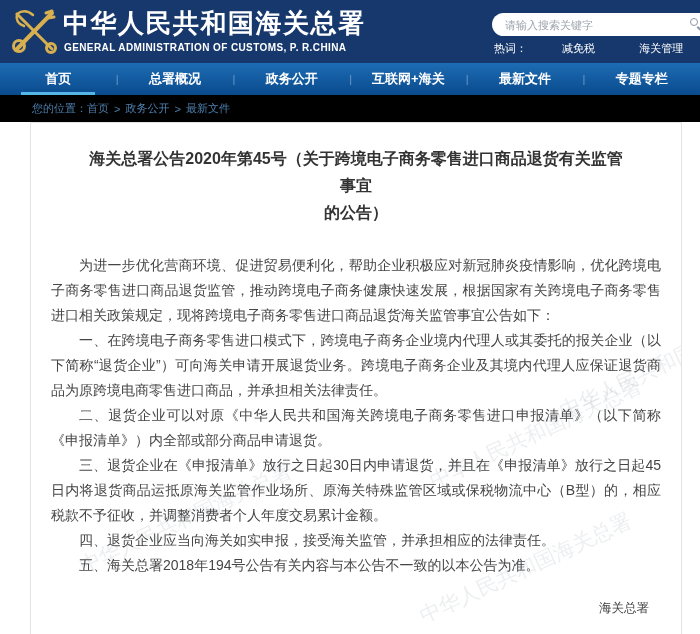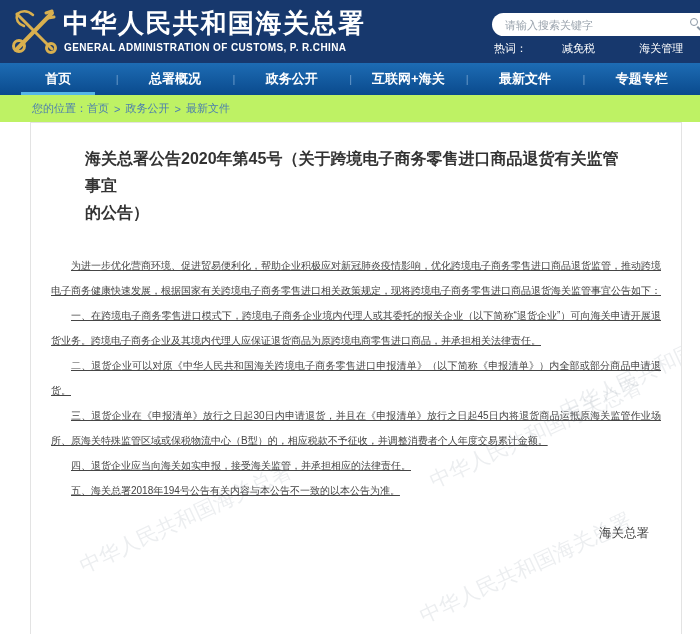--- a/index.html
+++ b/index.html
@@ -32,32 +32,32 @@
   .nav-item { flex:1; position:relative; display:flex; align-items:center;
     justify-content:center; color:#fff; font-size:13px; font-weight:bold;
     cursor:pointer; white-space:nowrap; }
   .nav-item:not(:last-child)::after { content:"|"; position:absolute; right:-2px;
     color:#6d9ccb; font-weight:normal; font-size:11px; }
   .nav-item.active::before { content:""; position:absolute; left:50%; bottom:0;
     transform:translateX(-50%); width:74px; height:3px; background:#56b7e7; }
 
   
   .breadcrumb { height:27px; display:flex; align-items:center; padding-left:32px;
-    font-size:11px; color:#4d7fae; background:#bef264; }
+    font-size:11px; color:#4d7fae; background:#000000; }
   .breadcrumb a { color:#4d7fae; text-decoration:none; }
   .breadcrumb .sep { margin:0 5px; }
 
   
   .content-box { position:absolute; left:30px; top:122px; width:652px; height:560px;
     background:#fff; border:1px solid #e3e3e3; padding:22px 20px; overflow:hidden; }
-  .article-title { margin:0 34px 27px; color:#333;
+  .article-title { margin:0 34px 27px; text-align:center; color:#333;
     font-size:16px; font-weight:bold; line-height:27px; }
   .article-title span { display:block; }
-  .article-body p { font-size:10px; line-height:25px; color:#454545;
-    text-indent:2em; text-align:justify;text-decoration:underline; }
+  .article-body p { font-size:14px; line-height:25px; color:#454545;
+    text-indent:2em; text-align:justify; }
   .signature-block { text-align:right; padding-right:12px; margin-top:18px;
     font-size:12.5px; line-height:25px; color:#454545; }
 
   
   .watermark { position:absolute; white-space:nowrap; font-size:21px;
     color:rgba(100,112,128,0.12); transform:rotate(-25deg);
     transform-origin:left center; pointer-events:none; }
 </style>
 </head>
 <body>

